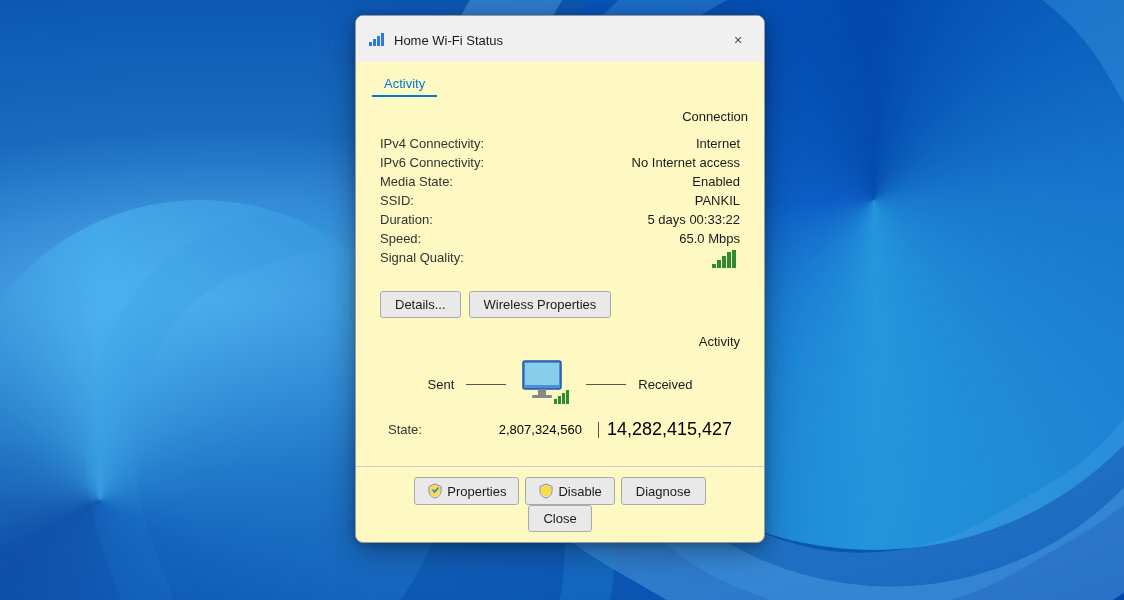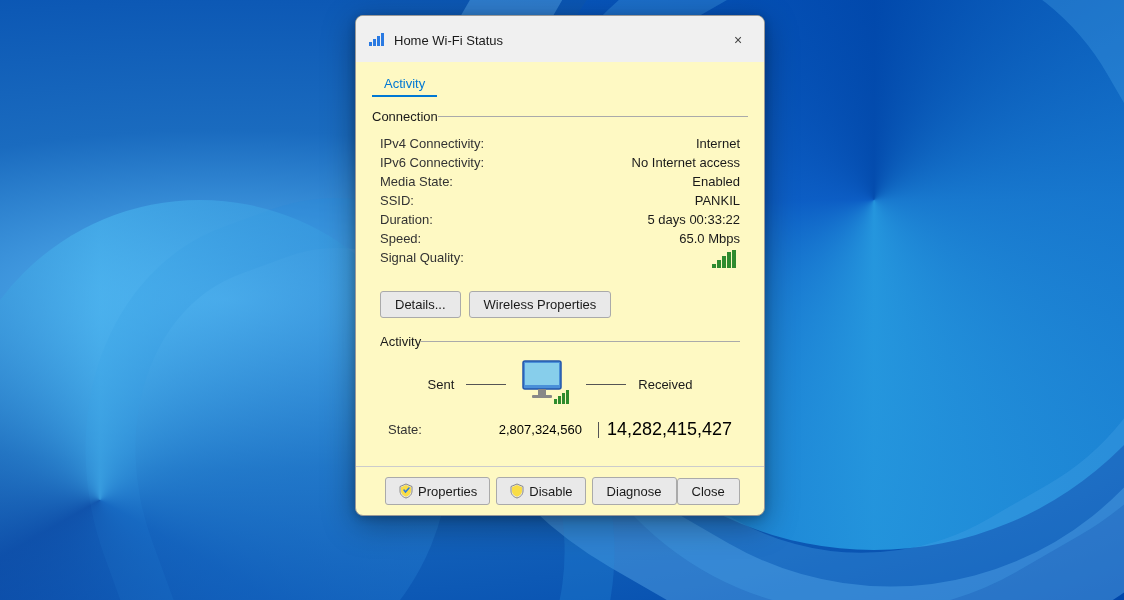--- a/index.html
+++ b/index.html
@@ -150,23 +150,24 @@
     }
 
     .tab-item.active {
       border-bottom: 2px solid #0078d4;
       color: #0078d4;
     }
 
     
     .section-header {
       display: flex;
-      align-items: center;
+      align-items: flex-end;
       margin-bottom: 10px;
       margin-top: 4px;
+      flex-direction: column;
     }
 
     .section-label {
       font-size: 13px;
       color: #1a1a1a;
       white-space: nowrap;
     }
 
     .section-line {
       flex: 1;
@@ -267,25 +268,26 @@
 
     .bytes-received {
       font-size: 18px;
       flex: 1;
       text-align: right;
     }
 
     
     .bottom-section {
       border-top: 1px solid #ccc;
-      padding: 10px 29px;
+      padding: 10px 19px;
       display: flex;
       justify-content: space-between;
       align-items: center;
       margin-top: 4px;
+      flex-direction: column;
     }
 
     .bottom-left {
       display: flex;
       gap: 6px;
     }
 
     .shield-btn {
       display: flex;
       align-items: center;

